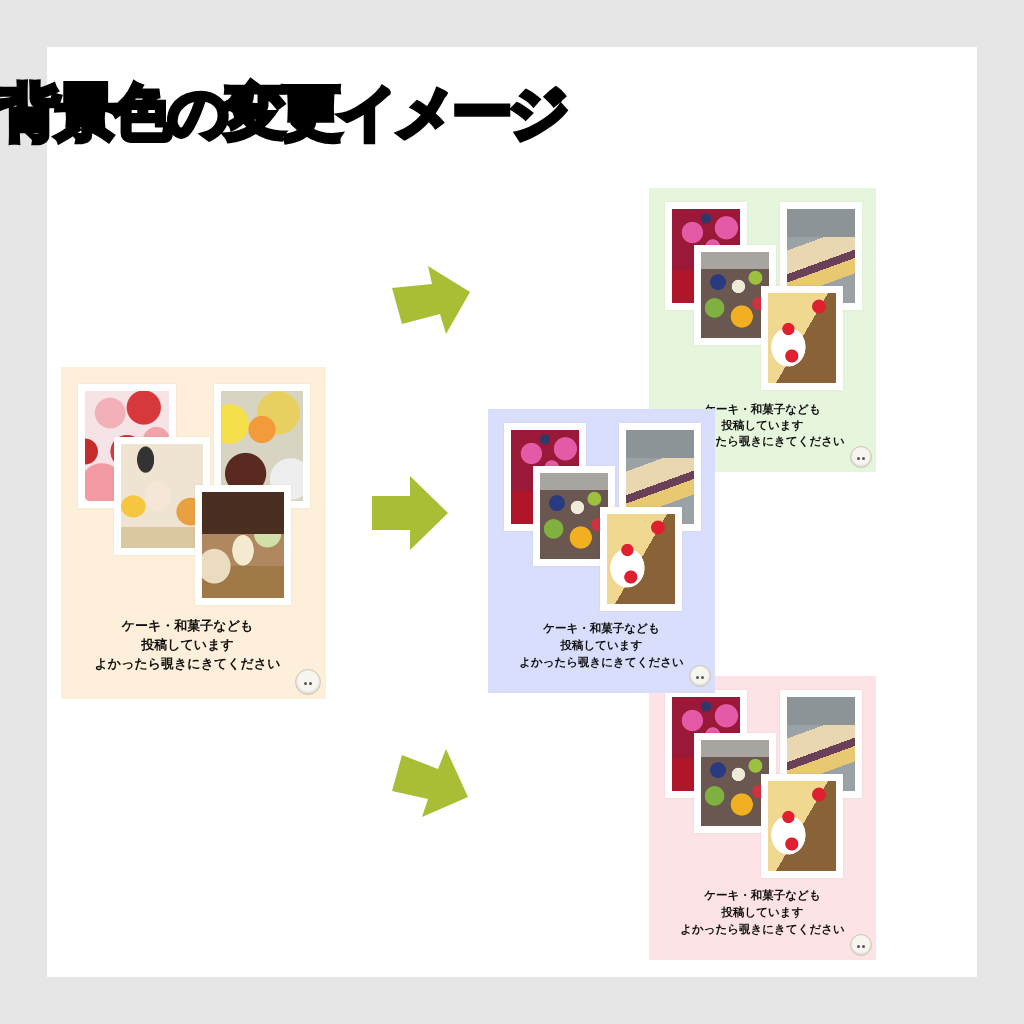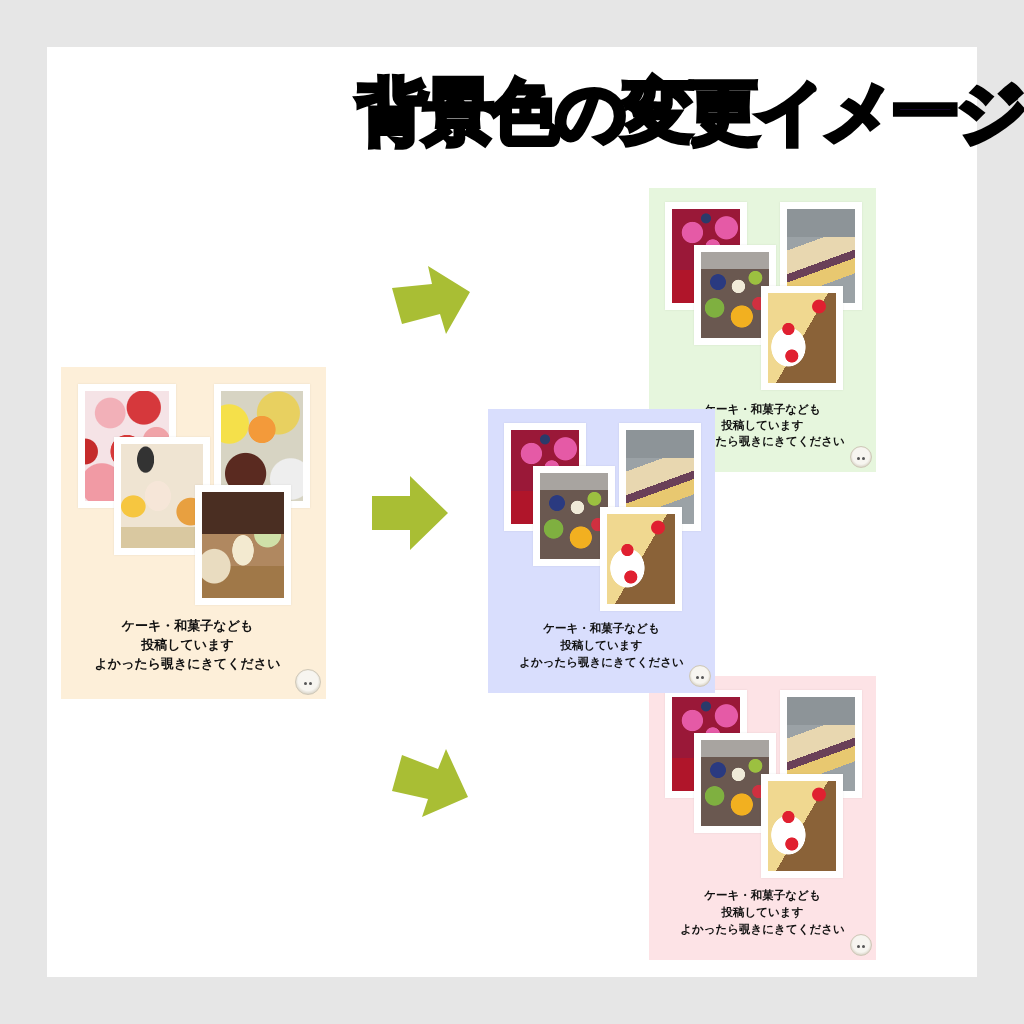--- a/index.html
+++ b/index.html
@@ -1,21 +1,21 @@
 <!DOCTYPE html>
 <html><head>
 <meta charset="utf-8">
 <style>
   html, body { margin:0; padding:0; }
   body { width:1024px; height:1024px; background:#e6e6e6; position:relative; overflow:hidden;
          font-family:"DejaVu Sans", sans-serif; }
   .canvas { position:absolute; left:47px; top:47px; width:930px; height:930px; background:#ffffff; }
-  .title { position:absolute; left:0; top:62px; width:1024px; text-align:right;
-           font-family:"DejaVu Sans", sans-serif; font-weight:900; font-size:70px; line-height:100px;
-           color:#4c1d95; letter-spacing:-4px; -webkit-text-stroke:5px #000; transform:scaleX(1.0); }
+  .title { position:absolute; left:0; top:62px; width:1024px; text-align:left;
+           font-family:"DejaVu Sans", sans-serif; font-weight:900; font-size:60px; line-height:100px;
+           color:#be185d; letter-spacing:-4px; -webkit-text-stroke:5px #000; transform:scaleX(1.0); }
 
   .card { position:absolute; overflow:hidden; }
   .card .frame { position:absolute; background:#fff; box-shadow:0 0 2px rgba(0,0,0,0.08); }
   .card .photo { position:absolute; left:7px; top:7px; right:7px; bottom:7px; overflow:hidden; }
   .card .caption { position:absolute; left:0; width:100%; text-align:center; color:#111;
                    font-family:"DejaVu Sans", sans-serif; font-weight:bold; }
   .card .caption div { white-space:nowrap; }
   .card .avatar { position:absolute; border-radius:50%; background:radial-gradient(circle at 50% 45%, #f7f5f0 0 55%, #d9d4c8 75%, #bdb6a8 100%);
                   border:1px solid #cfc8b8; }
   .card .avatar::before, .card .avatar::after { content:""; position:absolute; width:3px; height:3px; background:#555; border-radius:50%; top:48%; }

